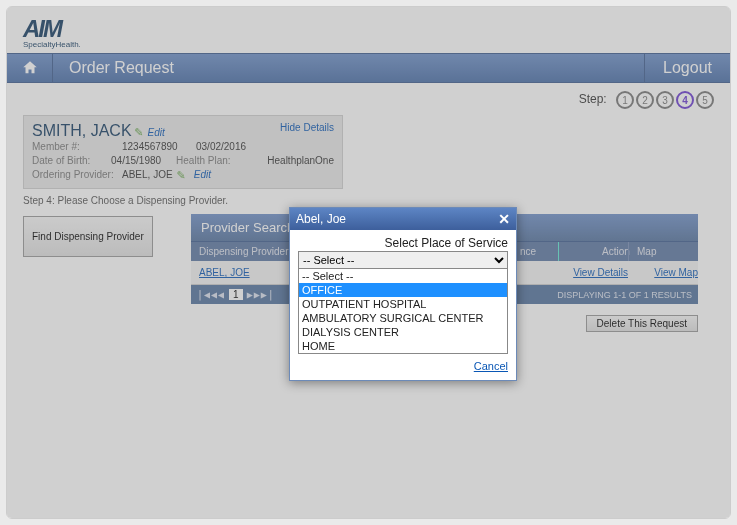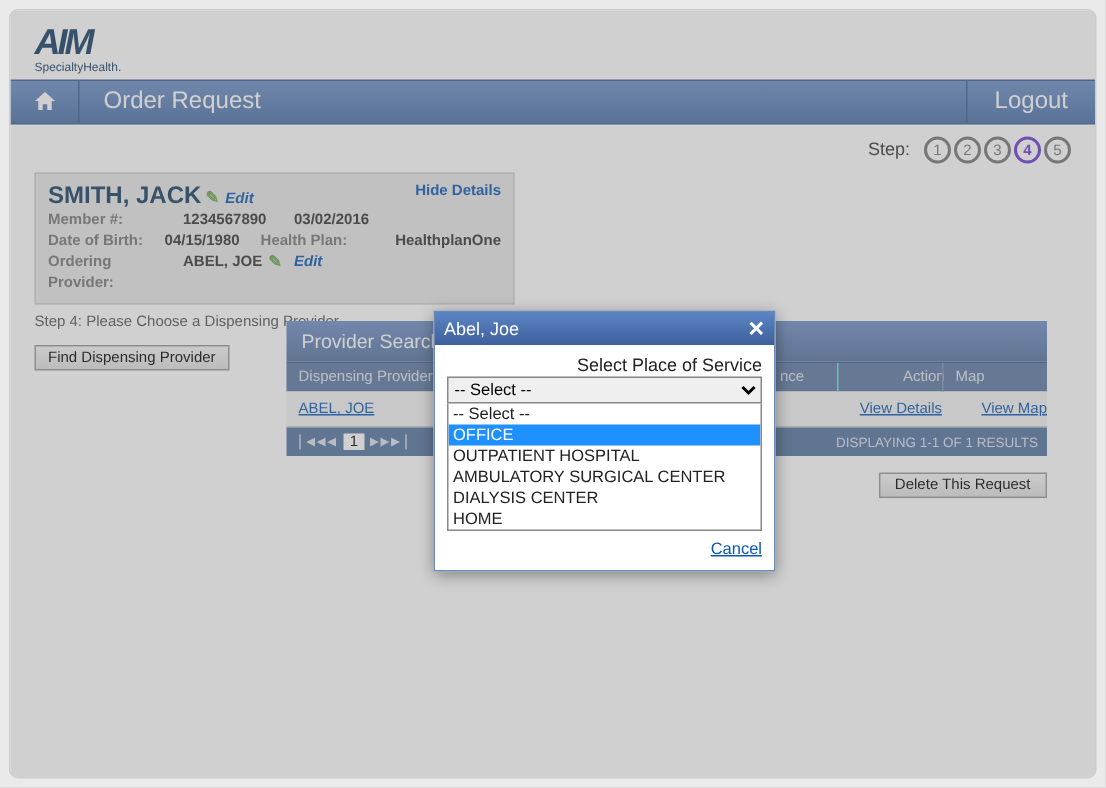--- a/index.html
+++ b/index.html
@@ -26,35 +26,35 @@
   .navbar .title { padding-left:16px; flex:1;}
   .navbar .logout { padding:0 18px; border-left:1px solid #3e5d90; height:100%; display:flex; align-items:center; cursor:pointer;}
 
   
   .step-row { text-align:right; font-size:12px; color:#333; padding:8px 16px 6px; }
   .step-row .label { margin-right:4px; }
   .step-circle { display:inline-block; width:18px; height:18px; border:2px solid #777; border-radius:50%; margin-left:2px; line-height:16px; text-align:center; font-size:10px; color:#777; background:#fff; vertical-align:middle;}
   .step-circle.active { border-color:#6b3bd1; color:#6b3bd1; font-weight:bold; }
 
   
-  .patient-card { margin:0 16px 6px; width:320px; background:#e8e8e8; border:1px solid #d0d0d0; padding:6px 8px 6px; font-size:10px; color:#555;font-weight:bold;}
+  .patient-card { margin:0 16px 6px; width:320px; background:#e8e8e8; border:1px solid #d0d0d0; padding:6px 8px 6px; font-size:10px; color:#555;}
   .patient-card .name { font-size:16px; color:#153d63; }
   .patient-card .edit { color:#0a57b5; font-size:10px; font-style:italic; cursor:pointer; margin-left:4px; }
   .patient-card .pencil { color:#6aa84f; font-size:11px; }
   .patient-card .hide { float:right; color:#0a57b5; font-size:10px; cursor:pointer;}
   .patient-card .row { display:flex; gap:4px; line-height:14px;}
   .patient-card .lbl { width:86px; color:#777;}
   .patient-card .val { width:70px; color:#333;}
   .patient-card .lbl2 { width:100px; color:#777;}
   .patient-card .val2 { color:#333;}
 
   .substep { margin:0 16px; font-size:10px; color:#555;}
 
   
-  .find-btn { margin:10px 16px 13px; font-size:10px; padding:2px 8px; background:linear-gradient(#f7f7f7,#e0e0e0); border:1px solid #999; cursor:pointer;}
+  .find-btn { margin:10px 16px 13px; font-size:10px; padding:14px 8px; background:linear-gradient(#f7f7f7,#e0e0e0); border:1px solid #999; cursor:pointer;}
 
   
   .search-panel { position:absolute; left:184px; right:32px; top:207px; }
   .search-panel .hdr { background:linear-gradient(#6f90c8,#55749f); color:#fff; font-size:13px; padding:6px 10px; border-bottom:1px solid #3e5d90; }
   .search-panel .sub { background:#5d78a4; color:#e0e4ee; font-size:10px; display:flex; }
   .search-panel .sub span { padding:4px 8px; }
   .search-panel .sub .dp { flex:0 0 110px; }
   .search-panel .sub .gap { flex:1; }
   .search-panel .sub .nce { width:60px; text-align:center; }
   .search-panel .sub .act { width:70px; text-align:center; border-left:1px solid #5eead4;padding-left:43px; }

